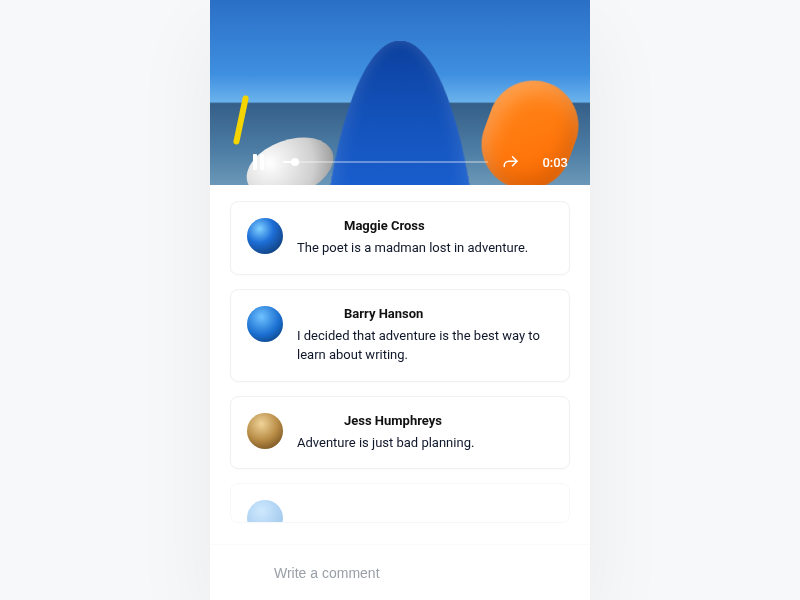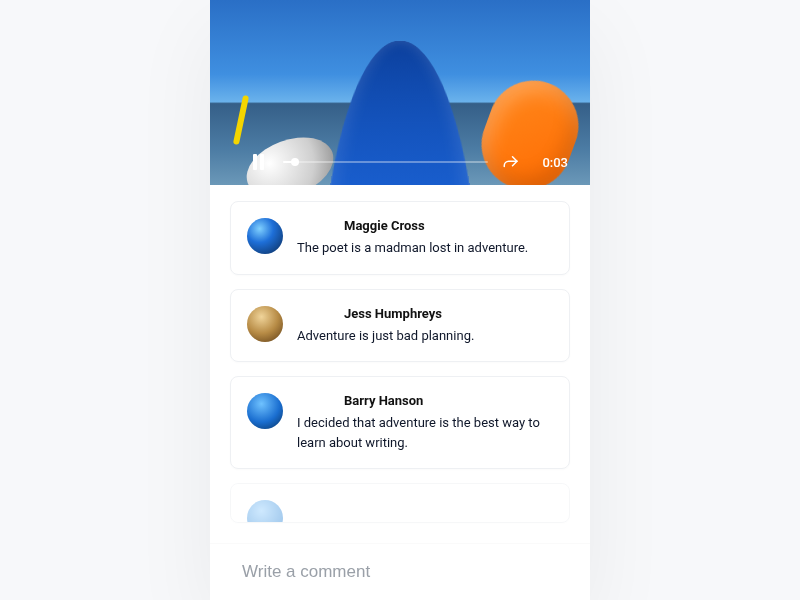--- a/index.html
+++ b/index.html
@@ -147,22 +147,23 @@
     position: absolute;
     left: 0; right: 0; bottom: 0;
     background: #fff;
     padding: 18px 32px;
     border-top: 1px solid rgba(0,0,0,0.02);
   }
   .composer input {
     border: none;
     outline: none;
     width: 100%;
-    font-size: 17px;
+    font-size: 14px;
     color: #333;
+    margin-left: 32px;
   }
   .composer input::placeholder { color: #9aa0a8; }
 </style>
 </head>
 <body>
 
 <div class="phone">
 
   <div class="video">
     <div class="sky"></div>
@@ -190,33 +191,33 @@
 
   <div class="comments">
     <div class="comment-card">
       <div class="avatar" style="background:radial-gradient(circle at 35% 30%, #7fd0ff 0%, #1e6fd8 40%, #0a2a55 100%);"></div>
       <div class="comment-body">
         <div class="comment-name">Maggie Cross</div>
         <div class="comment-text">The poet is a madman lost in adventure.</div>
       </div>
     </div>
     <div class="comment-card">
+      <div class="avatar" style="background:radial-gradient(circle at 40% 30%, #6fc2ff 0%, #1a6ed0 55%, #06305e 100%);"></div>
+      <div class="comment-body">
+        <div class="comment-name">Barry Hanson</div>
+        <div class="comment-text">I decided that adventure is the best way to learn about writing.</div>
+      </div>
+    </div>
+    <div class="comment-card">
       <div class="avatar" style="background:radial-gradient(circle at 40% 30%, #f0d49a 0%, #b78b45 50%, #5b3a14 100%);"></div>
       <div class="comment-body">
         <div class="comment-name">Jess Humphreys</div>
         <div class="comment-text">Adventure is just bad planning.</div>
       </div>
     </div>
-    <div class="comment-card">
-      <div class="avatar" style="background:radial-gradient(circle at 40% 30%, #6fc2ff 0%, #1a6ed0 55%, #06305e 100%);"></div>
-      <div class="comment-body">
-        <div class="comment-name">Barry Hanson</div>
-        <div class="comment-text">I decided that adventure is the best way to learn about writing.</div>
-      </div>
-    </div>
     <div class="comment-card faded" style="height:40px; overflow:hidden;">
       <div class="avatar" style="background:radial-gradient(circle at 40% 30%, #9fd4ff, #2a7fd0);"></div>
     </div>
   </div>
 
   <div class="composer">
     <input type="text" placeholder="Write a comment" style="">
   </div>
 
 </div>

